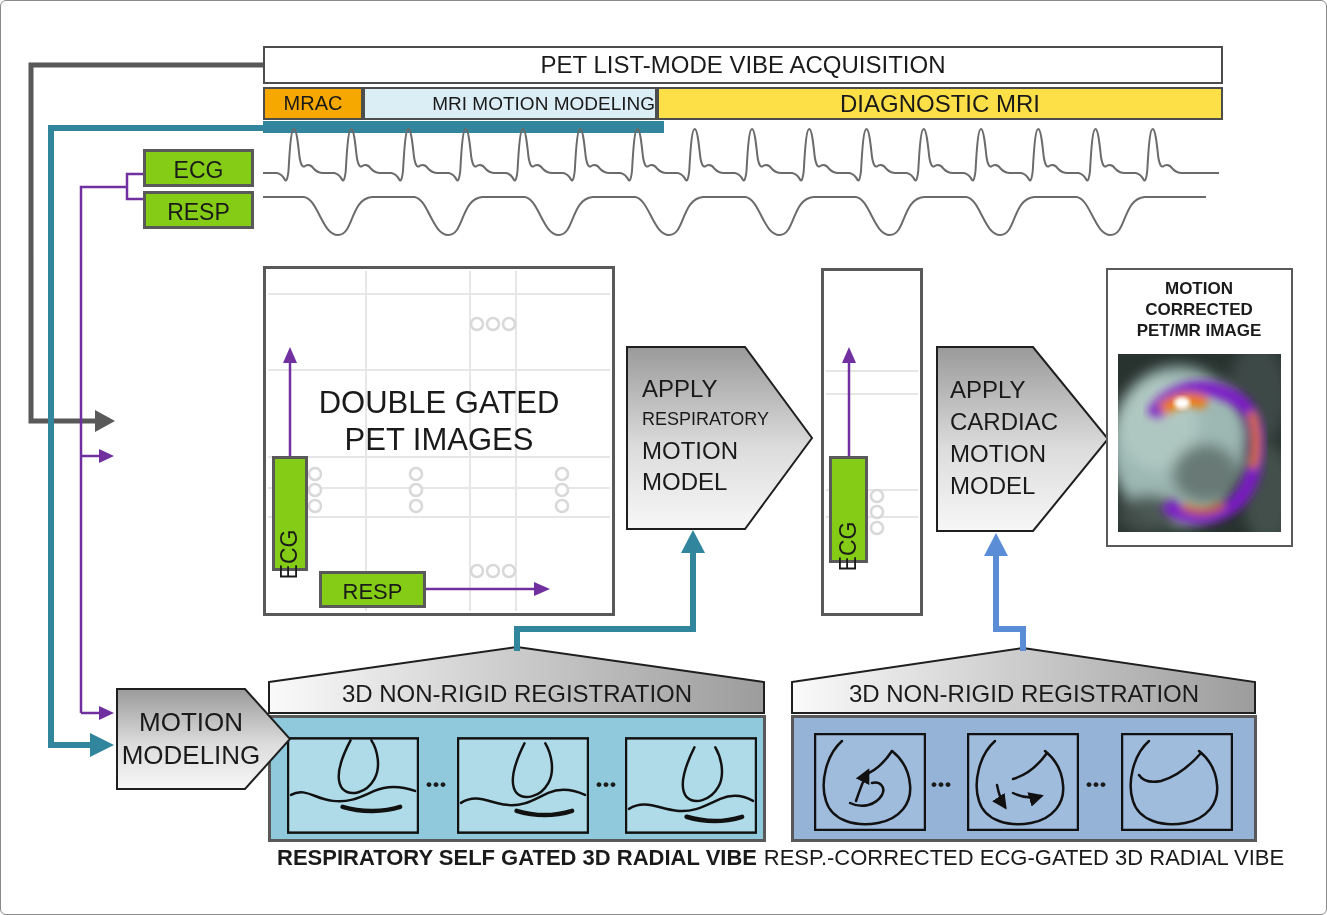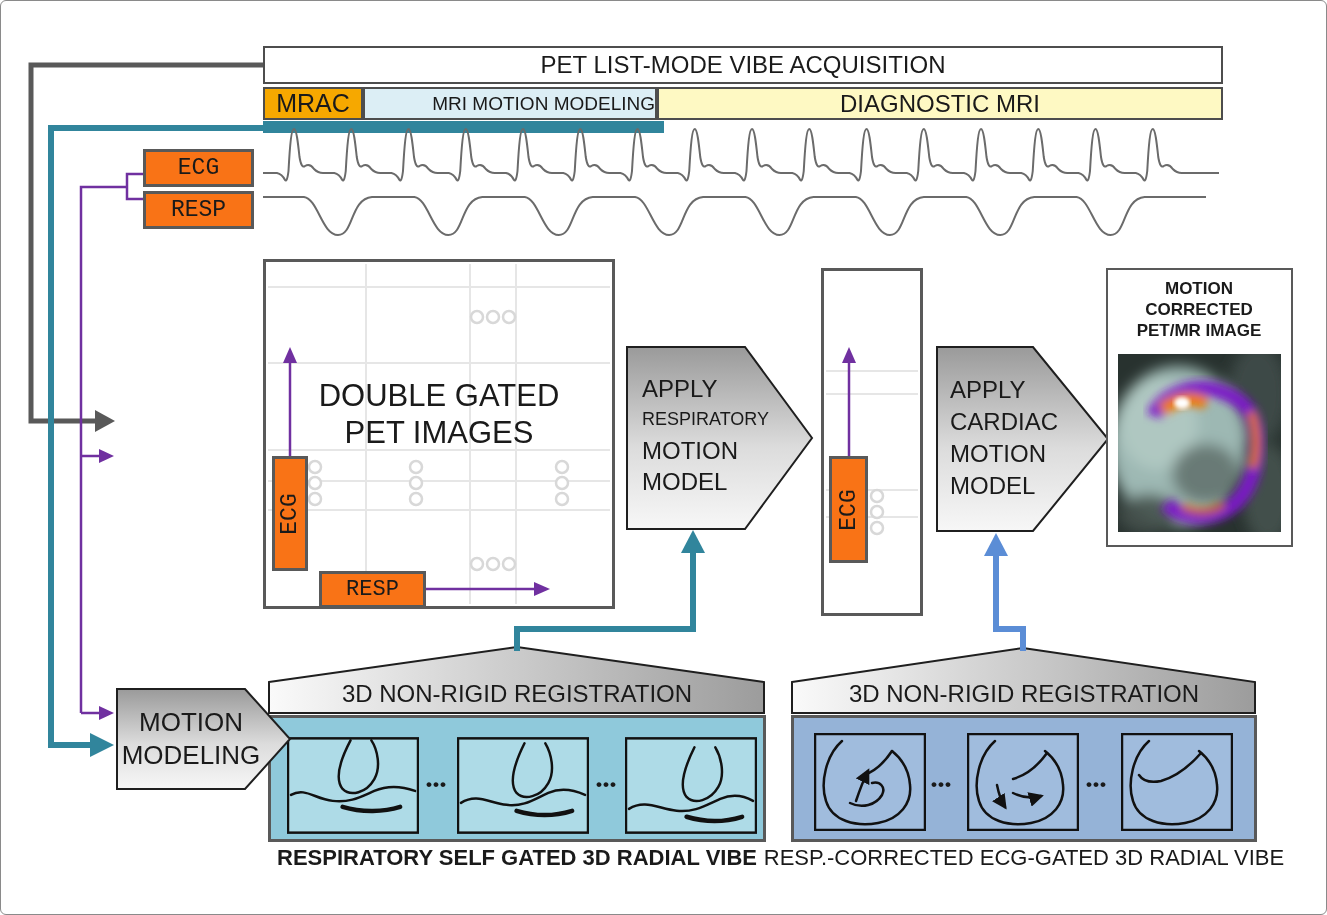--- a/index.html
+++ b/index.html
@@ -2,21 +2,21 @@
 <html><head>
 <meta charset="utf-8">
 <style>
   html,body{margin:0;padding:0;background:#fff;}
   #figure{position:relative;width:1327px;height:915px;background:#fff;
     font-family:"Liberation Sans",sans-serif;color:#1a1a1a;overflow:hidden;
     border:1px solid #8a8a8a;border-radius:6px;box-sizing:border-box;}
   .abs{position:absolute;box-sizing:border-box;}
   .box{border:3px solid #595959;background:#fff;}
   .seg{border:2px solid #4d4d4d;display:flex;align-items:center;justify-content:center;}
-  .pill{background:#f97316;border:3px solid #595959;display:flex;align-items:center;justify-content:center;font-size:23px;font-family:Liberation Mono, monospace;}
+  .pill{background:#84cc16;border:3px solid #595959;display:flex;align-items:flex-end;justify-content:center;font-size:23px;}
   .center{display:flex;align-items:center;justify-content:center;text-align:center;}
   .pre{white-space:pre-line;}
   .nowrap{white-space:nowrap;}
   .vtext{transform:rotate(-90deg);font-size:23px;}
   svg{display:block;}
   .lbl{pointer-events:none;}
 </style>
 </head>
 <body>
 
@@ -36,38 +36,38 @@
       <marker id="ah" viewBox="0 0 10 10" refX="8" refY="5" markerWidth="6" markerHeight="6" orient="auto-start-reverse">
         <path d="M0,0L10,5L0,10z" fill="#111"></path>
       </marker>
     </defs>
   </svg>
 
   <div class="abs seg" style="left:262px;top:45px;width:960px;height:38px;background:#fff;">
     <span class="lbl" style="font-size:24px">PET LIST-MODE VIBE ACQUISITION</span>
   </div>
   <div class="abs seg" style="left:262px;top:86px;width:100px;height:33px;background:#F6A800;">
-    <span class="lbl" style="font-size:25px">MRAC</span>
+    <span class="lbl" style="font-size:20px">MRAC</span>
   </div>
   <div class="abs seg" style="left:362px;top:86px;width:294px;height:33px;background:#DCEEF5;justify-content:flex-end;">
     <span class="lbl" style="font-size:19px">MRI MOTION MODELING</span>
   </div>
-  <div class="abs seg" style="left:656px;top:86px;width:566px;height:33px;background:#fef9c3;">
+  <div class="abs seg" style="left:656px;top:86px;width:566px;height:33px;background:#fde047;">
     <span class="lbl" style="font-size:24px">DIAGNOSTIC MRI</span>
   </div>
   <div class="abs" style="left:262px;top:120px;width:401px;height:12px;background:#31859C;"></div>
 
   <div class="abs pill" style="left:142px;top:148px;width:111px;height:38px;">
     <span>ECG</span>
   </div>
   <div class="abs pill" style="left:142px;top:190px;width:111px;height:38px;">
     <span>RESP</span>
   </div>
 
-  <div class="abs box" style="left:262px;top:258px;width:352px;height:350px;">
+  <div class="abs box" style="left:262px;top:265px;width:352px;height:350px;">
     <svg width="346" height="344" viewBox="0 0 346 344">
       <g stroke="#e6e6e6" stroke-width="2">
         <line x1="100" y1="2" x2="100" y2="342"></line>
           <line x1="204" y1="2" x2="204" y2="342"></line>
           <line x1="250" y1="2" x2="250" y2="342"></line>
         <line x1="2" y1="25" x2="344" y2="25"></line>
           <line x1="2" y1="101" x2="344" y2="101"></line>
         <line x1="2" y1="188" x2="344" y2="188"></line>
           <line x1="2" y1="219" x2="344" y2="219"></line>
           <line x1="2" y1="248" x2="344" y2="248"></line>

